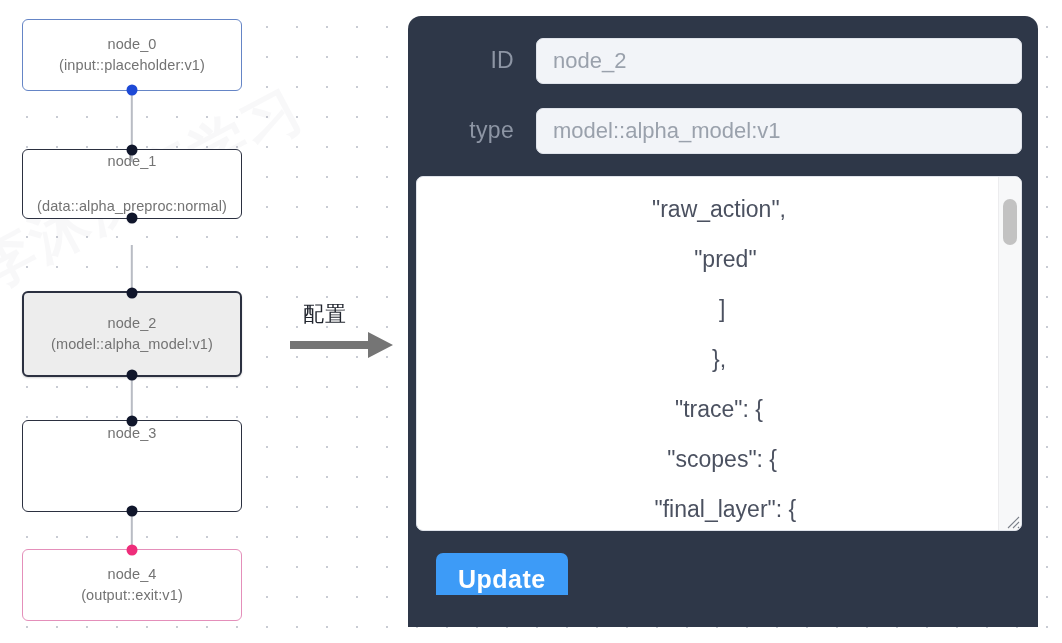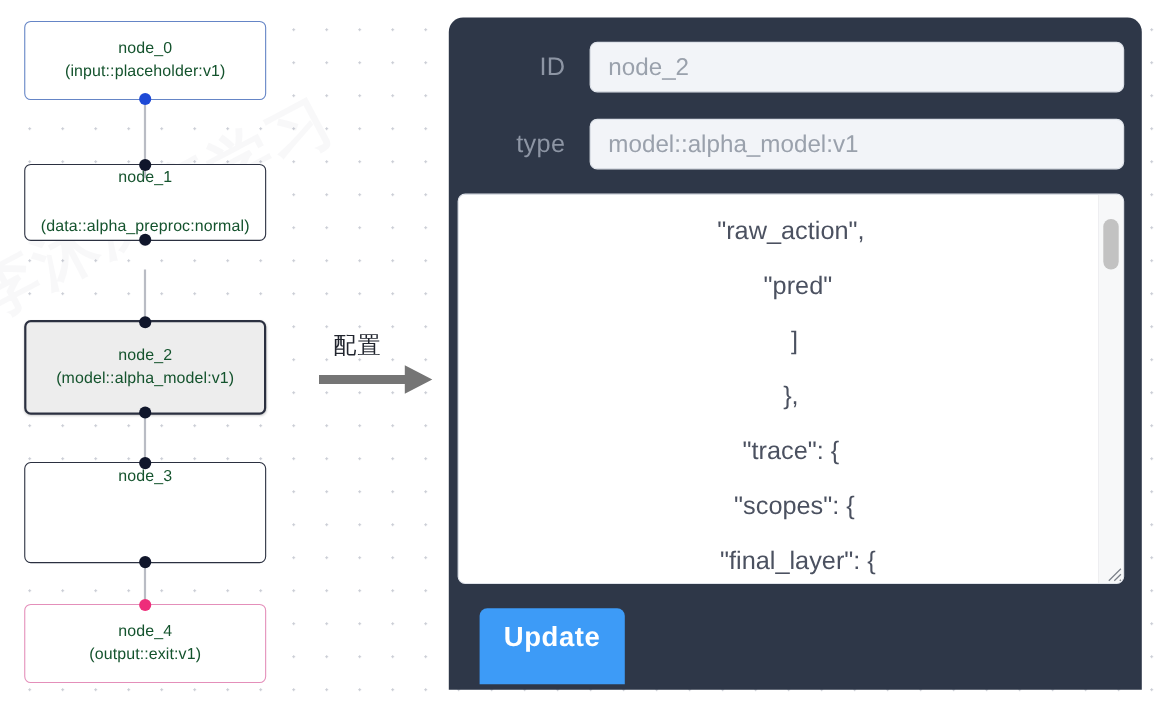--- a/index.html
+++ b/index.html
@@ -49,21 +49,21 @@
     box-sizing: border-box;
     background: #ffffff;
     border: 1.5px solid #2b3040;
     border-radius: 6px;
     display: flex;
     flex-direction: column;
     align-items: center;
     justify-content: center;
     text-align: center;
     font-size: 14.5px;
-    color: #14532d;
+    color: #737373;
     line-height: 1.45;
     padding: 2px 8px;
     letter-spacing: .1px;
   }
   .node .nline { display: block; width: 100%; word-break: break-all; }
   .node.input  { border-color: #6585c6; border-width: 1.6px; }
   .node.output { border-color: #e48fba; border-width: 1.6px; }
   .node.selected {
     background: #ededed;
     border-color: #2b3040;
@@ -208,21 +208,21 @@
   .btn-row { padding-left: 20px; margin-top: 6px; }
   .btn-update {
     display: inline-block;
     background: #3d9bf7;
     color: #ffffff;
     font-size: 25px;
     font-weight: 700;
     letter-spacing: .5px;
     border: none;
     border-radius: 7px 7px 0 0;
-    padding: 12px 22px 28px 22px;
+    padding: 12px 22px 1px 22px;
     font-family: "Liberation Sans", sans-serif;
     cursor: pointer;
   }
 </style>
 </head>
 <body>
 
 <div id="canvas">
 
   <div class="watermark wm1">李沐深度学习</div>

